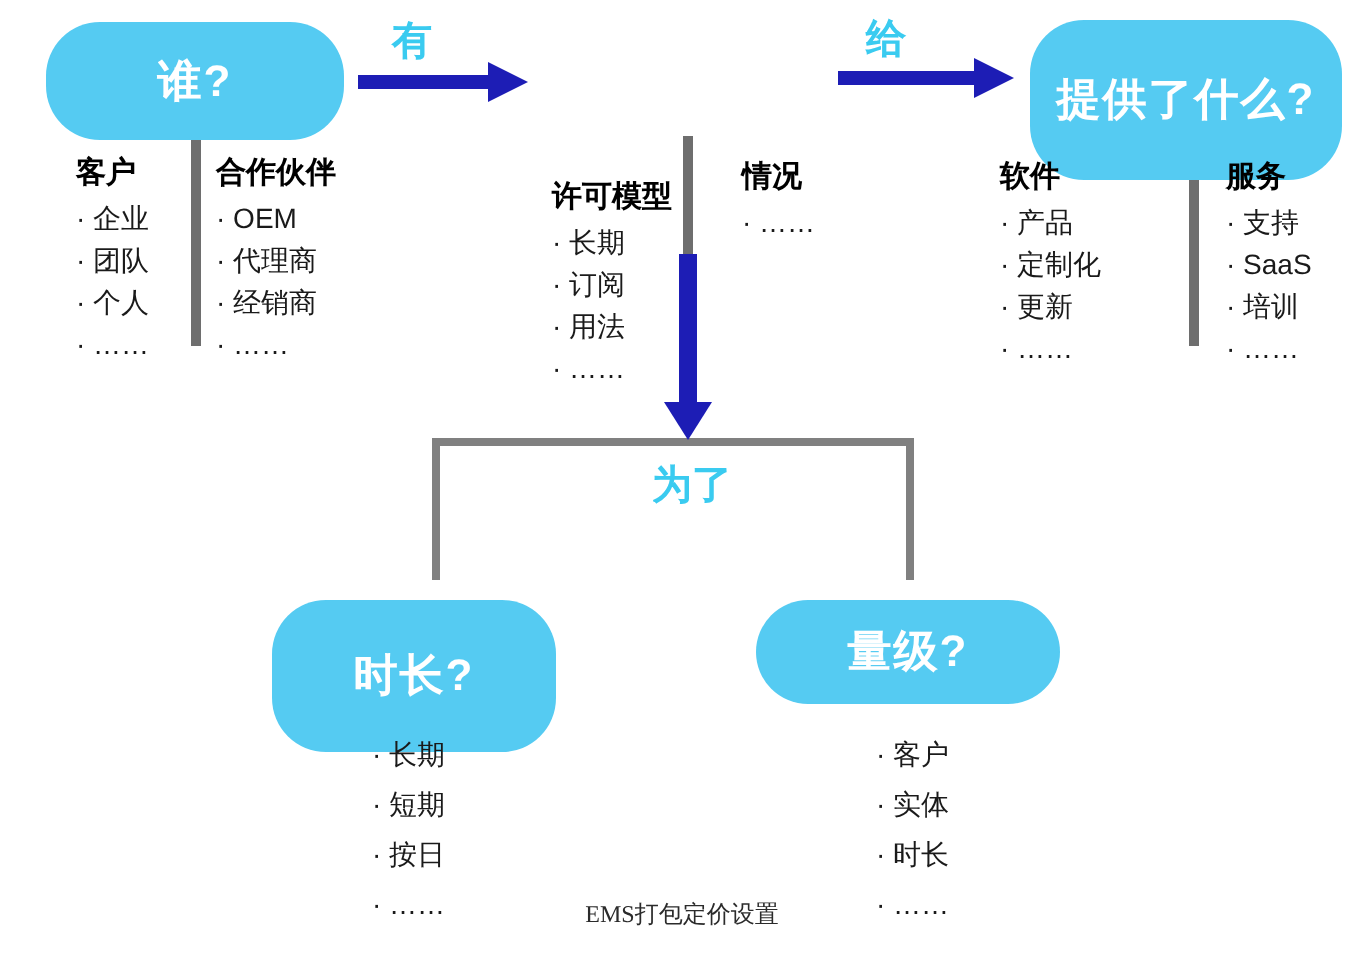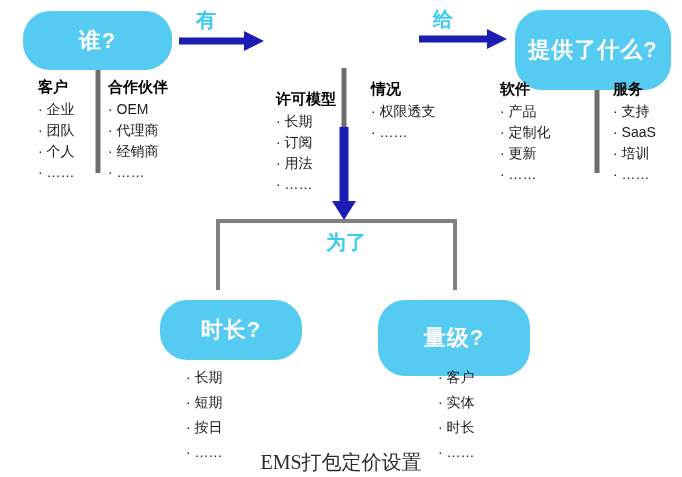--- a/index.html
+++ b/index.html
@@ -20,21 +20,21 @@
   }
   .conn-label{
     position:absolute;color:var(--label);font-weight:bold;font-size:20px;
     white-space:nowrap;
   }
   .col{position:absolute;font-size:14px;color:#1a1a1a;line-height:21px;white-space:nowrap;}
   .col .hdr{font-weight:bold;font-size:15px;margin-bottom:2px;color:#000;}
   .plain-list{position:absolute;font-size:14px;color:#1a1a1a;line-height:25px;white-space:nowrap;}
   .caption{
     position:absolute;left:0;right:0;top:449px;text-align:center;
-    font-family:"Liberation Serif", serif;font-size:20px;color:#2b2b2b;
+    font-family:"Liberation Serif", serif;font-size:12px;color:#2b2b2b;
   }
 </style>
 </head>
 <body>
 
 <div class="canvas">
 
   <svg class="overlay" viewBox="0 0 682 477">
 
     <line x1="98" y1="68" x2="98" y2="173" class="gline"></line>
@@ -58,24 +58,24 @@
       <polygon points="344,220 332,201 356,201" class="bfill"></polygon>
     </g>
   </svg>
 
   <div class="bubble" style="left:23px;top:11px;width:149px;height:59px">
     <span>谁?</span>
   </div>
   <div class="bubble" style="left:515px;top:10px;width:156px;height:80px">
     <span>提供了什么?</span>
   </div>
-  <div class="bubble" style="left:160px;top:300px;width:142px;height:60px">
+  <div class="bubble" style="left:136px;top:300px;width:142px;height:76px">
     <span>时长?</span>
   </div>
-  <div class="bubble" style="left:378px;top:300px;width:152px;height:76px">
+  <div class="bubble" style="left:378px;top:300px;width:152px;height:52px">
     <span>量级?</span>
   </div>
 
   <div class="conn-label" style="left:196px;top:7px">有</div>
   <div class="conn-label" style="left:433px;top:6px">给</div>
   <div class="conn-label" style="left:326px;top:229px">为了</div>
 
   <div class="col" style="left:38px;top:76px">
     <div class="hdr">客户</div>
     <div>· 企业</div>
@@ -93,21 +93,20 @@
 
   <div class="col" style="left:276px;top:88px">
     <div class="hdr">许可模型</div>
     <div>· 长期</div>
     <div>· 订阅</div>
     <div>· 用法</div>
     <div>· ……</div>
   </div>
   <div class="col" style="left:371px;top:78px">
     <div class="hdr">情况</div>
-    <div>· 权限透支</div>
     <div>· ……</div>
   </div>
 
   <div class="col" style="left:500px;top:78px">
     <div class="hdr">软件</div>
     <div>· 产品</div>
     <div>· 定制化</div>
     <div>· 更新</div>
     <div>· ……</div>
   </div>

